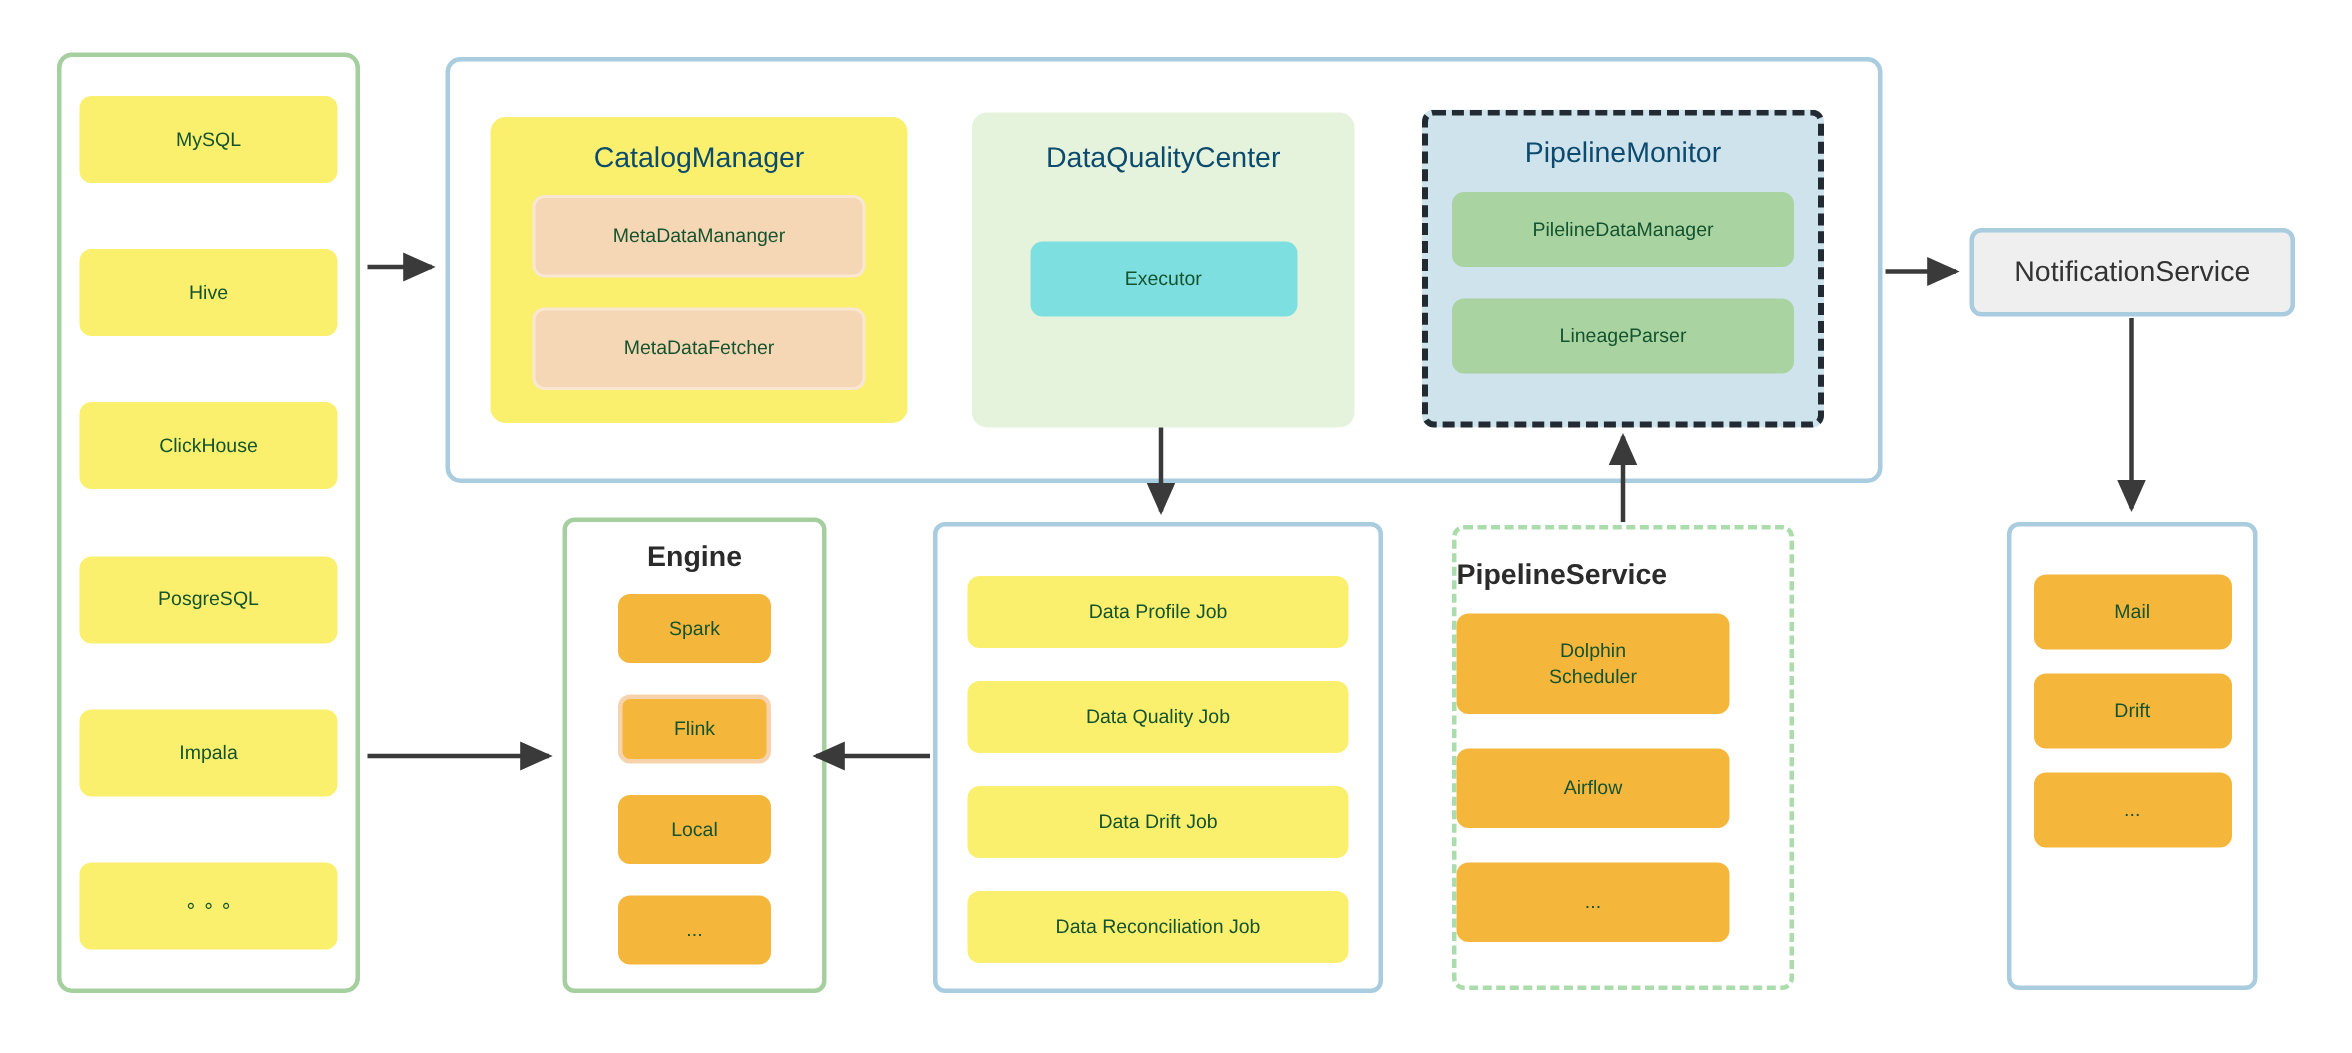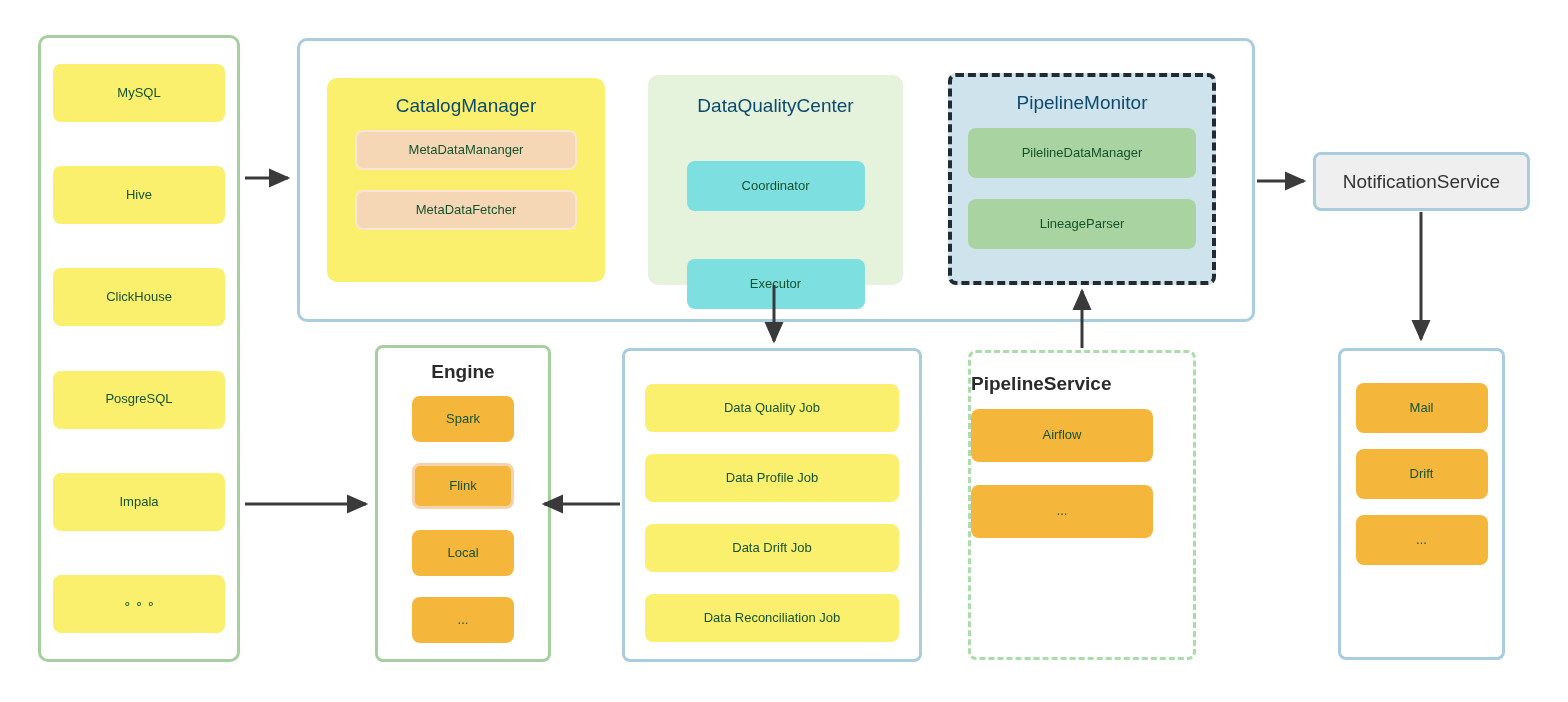--- a/index.html
+++ b/index.html
@@ -66,21 +66,21 @@
   }
   .group {
     position: absolute;
     box-sizing: border-box;
     border-radius: 10px;
     display: flex; flex-direction: column; align-items: center;
   }
   .group-title { font-size: 19px; color: #0c4a6e; }
   .catalog-group { left: 27px; top: 37px; width: 278px; height: 204px; background: #faf06e; }
   .catalog-group .group-title { margin: 17px 0 13px; }
-  .catalog-group .box { width: 222px; height: 40px; margin-bottom: 20px; }
+  .catalog-group .box { width: 222px; height: 55px; margin-bottom: 20px; }
   .dqc-group { left: 348px; top: 34px; width: 255px; height: 210px; background: #e5f3dc; gap: 28px; }
   .dqc-group .group-title { margin: 20px 0 16px; }
   .dqc-group .box { width: 178px; height: 50px; margin-bottom: 20px; }
   .pm-group {
     left: 648px; top: 32px; width: 268px; height: 212px;
     background: #cfe3ed; border: 4px dashed #222b33; border-radius: 8px;
   }
   .pm-group .group-title { margin: 15px 0 14px; }
   .pm-group .box { width: 228px; height: 50px; margin-bottom: 21px; }
 
@@ -168,21 +168,20 @@
   <div class="panel platform-panel">
 
     <div class="group catalog-group">
       <div class="group-title">CatalogManager</div>
       <div class="box peach">MetaDataMananger</div>
       <div class="box peach">MetaDataFetcher</div>
     </div>
 
     <div class="group dqc-group">
       <div class="group-title">DataQualityCenter</div>
-      <div class="box cyan">Coordinator</div>
       <div class="box cyan">Executor</div>
     </div>
 
     <div class="group pm-group">
       <div class="group-title">PipelineMonitor</div>
       <div class="box greenbox">PilelineDataManager</div>
       <div class="box greenbox">LineageParser</div>
     </div>
 
   </div>
@@ -191,28 +190,30 @@
 
   <div class="panel engine-panel">
     <div class="panel-title">Engine</div>
     <div class="box orange">Spark</div>
     <div class="box orange flink-border">Flink</div>
     <div class="box orange">Local</div>
     <div class="box orange">...</div>
   </div>
 
   <div class="panel jobs-panel">
+    <div class="box yellow">Data Profile Job</div>
     <div class="box yellow">Data Quality Job</div>
-    <div class="box yellow">Data Profile Job</div>
     <div class="box yellow">Data Drift Job</div>
     <div class="box yellow">Data Reconciliation Job</div>
   </div>
 
   <div class="panel ps-panel">
     <div class="panel-title">PipelineService</div>
+    <div class="box orange ps-box-tall">Dolphin
+Scheduler</div>
     <div class="box orange ps-box">Airflow</div>
     <div class="box orange ps-box">...</div>
   </div>
 
   <div class="panel channels-panel">
     <div class="box orange">Mail</div>
     <div class="box orange">Drift</div>
     <div class="box orange">...</div>
   </div>
 

